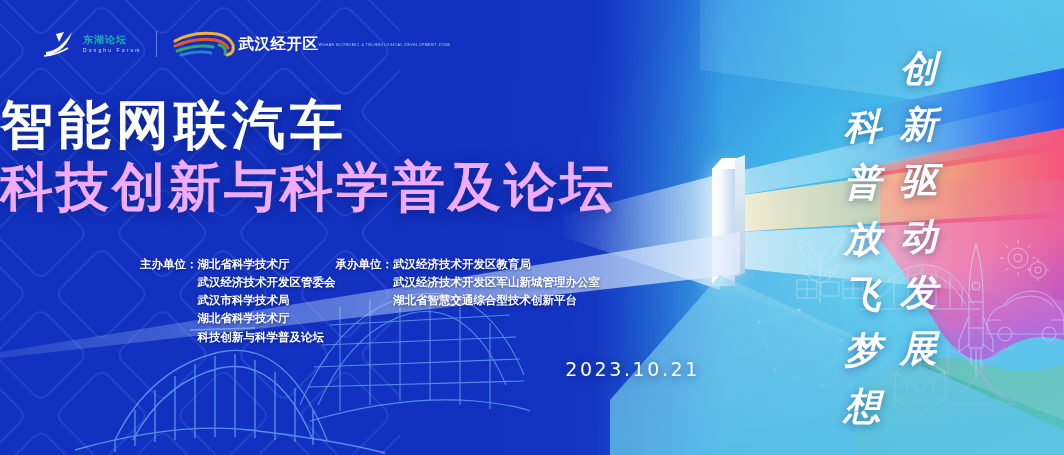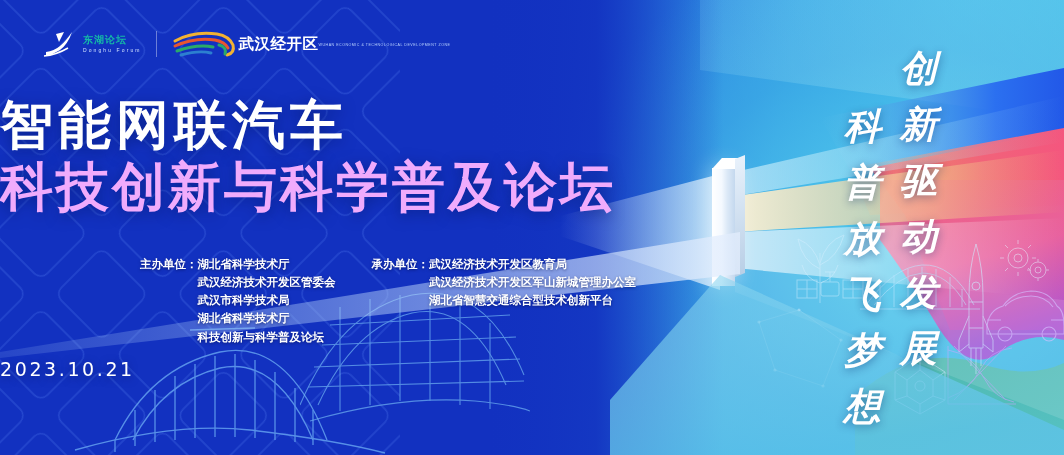--- a/index.html
+++ b/index.html
@@ -72,27 +72,27 @@
   }
   .t2{
     font-size:53px;font-weight:700;color:#f0abfc;letter-spacing:3px;
     line-height:1.12;margin-top:4px;text-shadow:0 3px 14px rgba(0,20,90,.5);
   }
 
   
   .credits{position:absolute;left:12px;top:255px;width:700px;display:flex;}
   .col{display:flex;font-size:11.5px;color:#fff;line-height:1.58;font-weight:700;}
   .col.left{margin-left:128px;}
-  .col.right{margin-left:36px;}
+  .col.right{}
   .col .lbl{white-space:nowrap;text-shadow:0 1px 3px rgba(0,10,60,.55);}
   .col ul{list-style:none;margin:0;padding:0;}
   .col li{white-space:nowrap;text-shadow:0 1px 3px rgba(0,10,60,.55);}
 
   .date{
-    position:absolute;left:0;top:358px;width:700px;text-align:left;
+    position:absolute;left:0;top:358px;width:700px;text-align:right;
     font-size:19px;letter-spacing:2.6px;color:#ffffff;font-weight:400;
     font-family:"DejaVu Sans",sans-serif;text-shadow:0 2px 8px rgba(0,20,90,.6);
   }
 
   
   .calli{position:absolute;top:0;left:838px;width:140px;height:455px;}
   .cal-col{position:absolute;display:flex;flex-direction:column;}
   .cal-col span{
     color:#fff;font-family:"Liberation Serif","DejaVu Serif",serif;
     font-weight:700;font-style:italic;font-size:37px;line-height:1;

